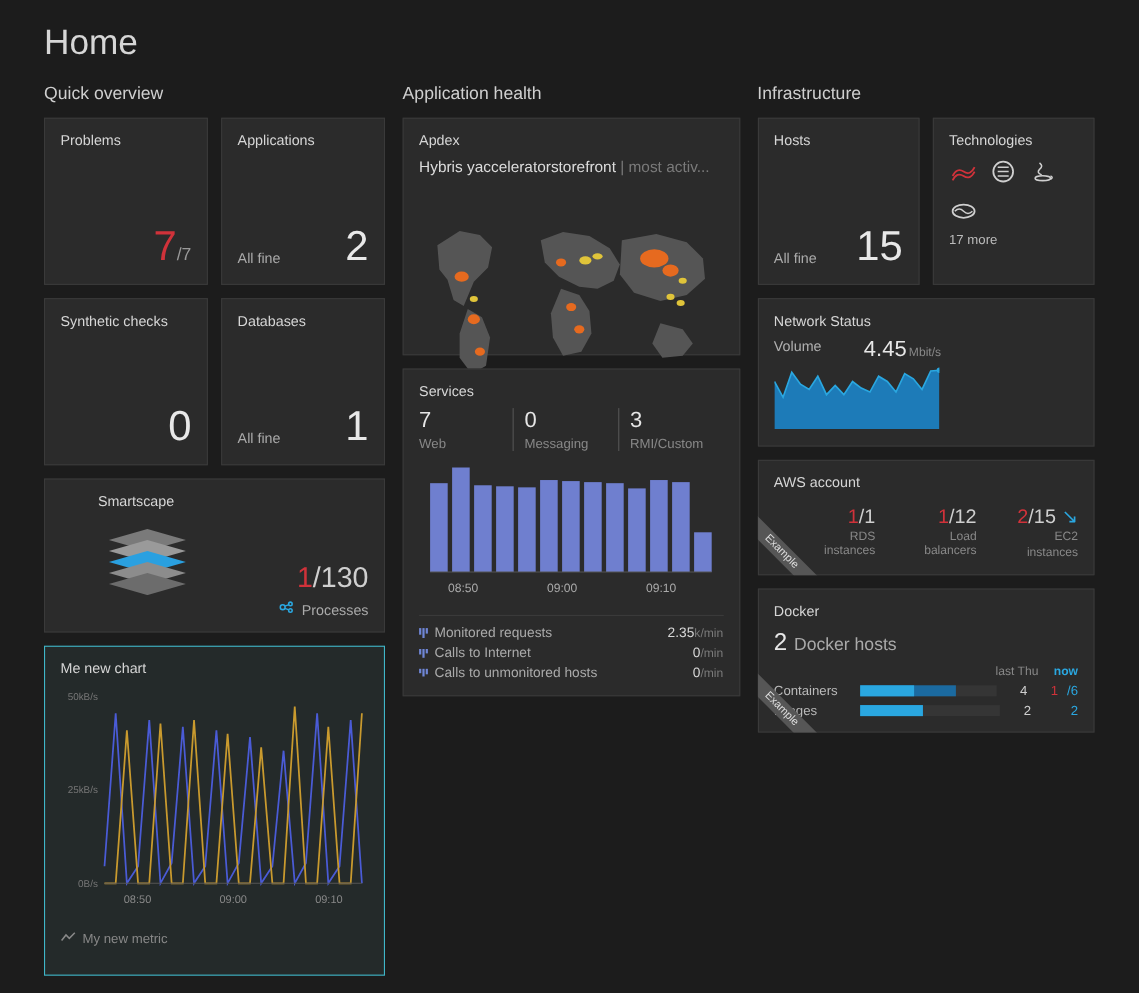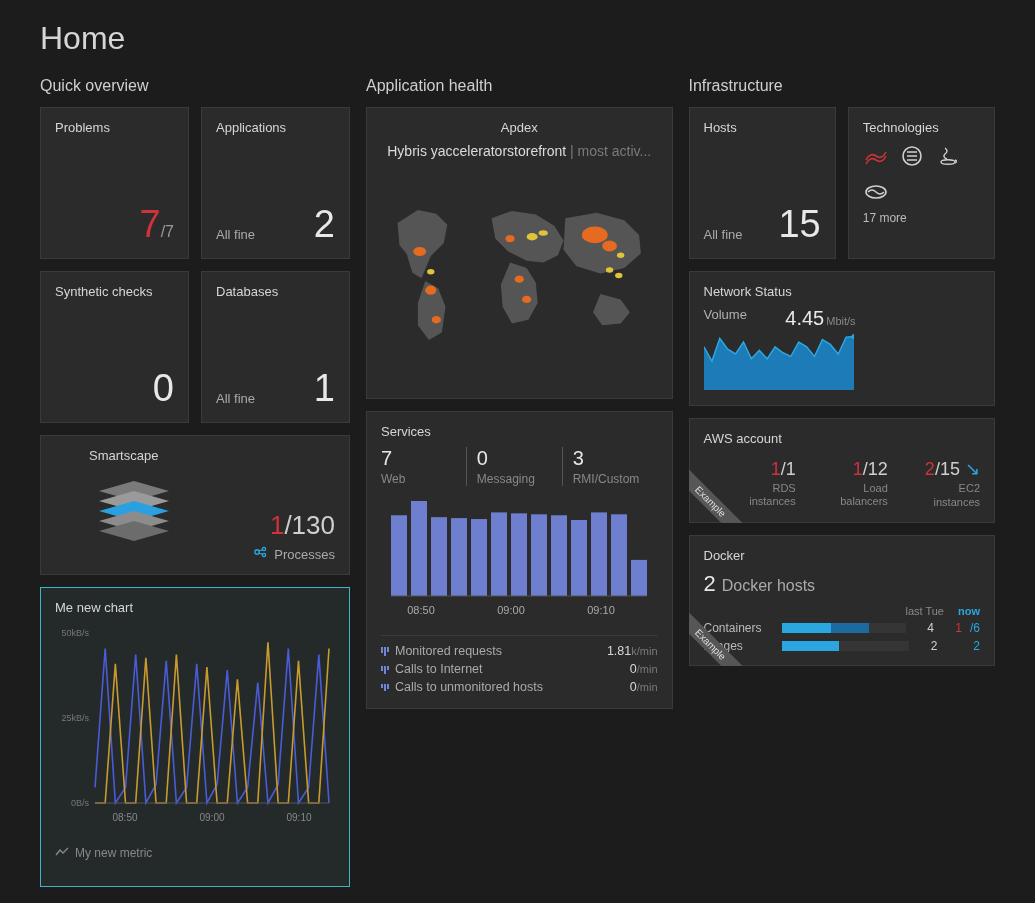--- a/index.html
+++ b/index.html
@@ -172,21 +172,21 @@
               <polyline points="1,9 5,4 8,7 13,2" fill="none" stroke="#888" stroke-width="1.4"></polyline>
             </svg>
           <span>My new metric</span>
         </div>
       </div>
     </div>
 
     <div class="col">
       <div class="section-title">Application health</div>
 
-      <div class="tile" style="height:292px;text-align:center;">
+      <div class="tile" style="height:216px;">
         <div class="tile-head">Apdex</div>
         <div class="apdex-sub">
           <span>Hybris yacceleratorstorefront</span>
           <span class="muted"> | </span>
           <span class="muted">most activ...</span>
         </div>
         <svg class="worldmap" viewBox="0 0 300 170">
 
           <g fill="#555">
             <path d="M18 35 l22 -14 l20 4 l12 12 l-4 20 l-14 14 l-10 24 l-10 -6 l-6 -20 l-8 -10 z"></path>
@@ -252,21 +252,21 @@
             <text x="130" y="128" fill="#aaa" font-size="11" text-anchor="middle">09:00</text>
             <text x="220" y="128" fill="#aaa" font-size="11" text-anchor="middle">09:10</text>
           </svg>
         <div style="border-top:1px solid #3a3a3a; margin-top:6px; padding-top:6px;">
           <div class="kpi-line">
             <span><span class="mini-bars">
                   <span style="height:6px"></span>
                   <span style="height:9px"></span>
                   <span style="height:5px"></span>
                 </span><span>Monitored requests</span></span>
-            <span><span class="rv">1.81</span><span class="ru">k/min</span></span>
+            <span><span class="rv">2.35</span><span class="ru">k/min</span></span>
           </div>
           <div class="kpi-line">
             <span><span class="mini-bars">
                   <span style="height:5px"></span>
                   <span style="height:8px"></span>
                   <span style="height:4px"></span>
                 </span><span>Calls to Internet</span></span>
             <span><span class="rv">0</span><span class="ru">/min</span></span>
           </div>
           <div class="kpi-line">
@@ -355,21 +355,21 @@
         </div>
         <div class="example-ribbon">
             <span>Example</span>
           </div>
       </div>
 
       <div class="tile">
         <div class="tile-head">Docker</div>
         <div><span class="docker-big">2</span><span class="docker-sub">Docker hosts</span></div>
         <div class="dk-head">
-          <span class="tue">last Tue</span>
+          <span class="tue">last Thu</span>
           <span class="now">now</span>
         </div>
         <div class="dk-row">
           <span class="lab">Containers</span>
           <span class="dk-bar">
               <span class="f2" style="width:70%"></span>
               <span class="f1" style="width:40%"></span>
             </span>
           <span class="dk-val">4</span>
           <span class="dk-val red">1</span>

